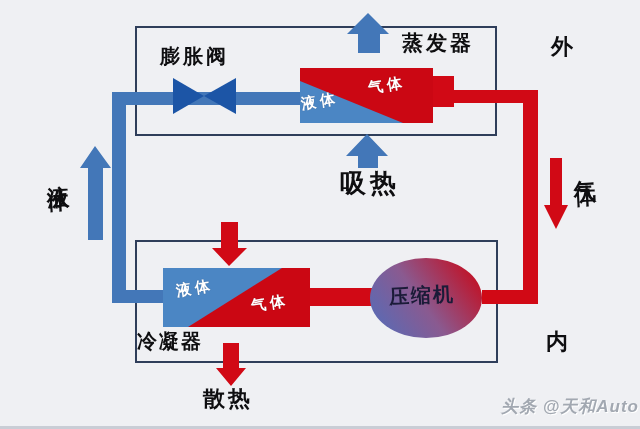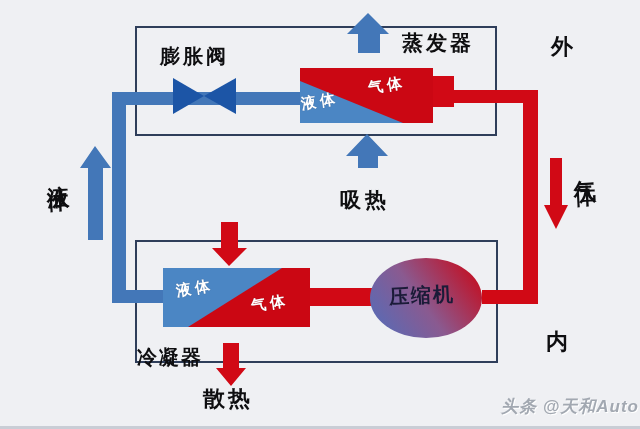--- a/index.html
+++ b/index.html
@@ -82,28 +82,28 @@
     <polygon points="88,240 88,168 80,168 95,146 111,168 103,168 103,240" fill="#4377b8"></polygon>
 
     <polygon points="550,158 562,158 562,205 568,205 556,229 544,205 550,205" fill="#d10915"></polygon>
     <polygon points="221,222 238,222 238,248 247,248 229,266 212,248 221,248" fill="#d10915"></polygon>
     <polygon points="223,343 239,343 239,368 246,368 231,386 216,368 223,368" fill="#d10915"></polygon>
   </svg>
 
   <div class="lbl" style="left:160px;top:45px;font-size:20px;letter-spacing:3px;">膨胀阀</div>
   <div class="lbl" style="left:402px;top:31px;font-size:21px;letter-spacing:3px;">蒸发器</div>
   <div class="lbl" style="left:551px;top:35px;font-size:22px;">外</div>
-  <div class="lbl" style="left:340px;top:188px;font-size:21px;letter-spacing:4px;">吸热</div>
+  <div class="lbl" style="left:340px;top:169px;font-size:26px;letter-spacing:4px;">吸热</div>
   <div class="lbl xlbl" style="left:368px;top:77px;">气体</div>
   <div class="lbl xlbl" style="left:301px;top:93px;">液体</div>
 
   <div class="lbl vert" style="left:44px;top:167px;font-size:22px;">液体</div>
   <div class="lbl vert" style="left:571px;top:162px;font-size:22px;">气体</div>
 
-  <div class="lbl" style="left:137px;top:346px;font-size:20px;">冷凝器</div>
+  <div class="lbl" style="left:137px;top:330px;font-size:20px;">冷凝器</div>
   <div class="lbl comp-lbl" style="left:389px;top:284px;">压缩机</div>
   <div class="lbl" style="left:546px;top:330px;font-size:22px;">内</div>
   <div class="lbl" style="left:203px;top:387px;font-size:22px;letter-spacing:3px;">散热</div>
   <div class="lbl xlbl" style="left:176px;top:280px;">液体</div>
   <div class="lbl xlbl" style="left:251px;top:295px;">气体</div>
 
   <div class="wm" style="position:absolute;left:501px;top:395px;font-style:italic;">头条 @天和Auto</div>
 
   <div class="bottom-edge"></div>
 </div>

